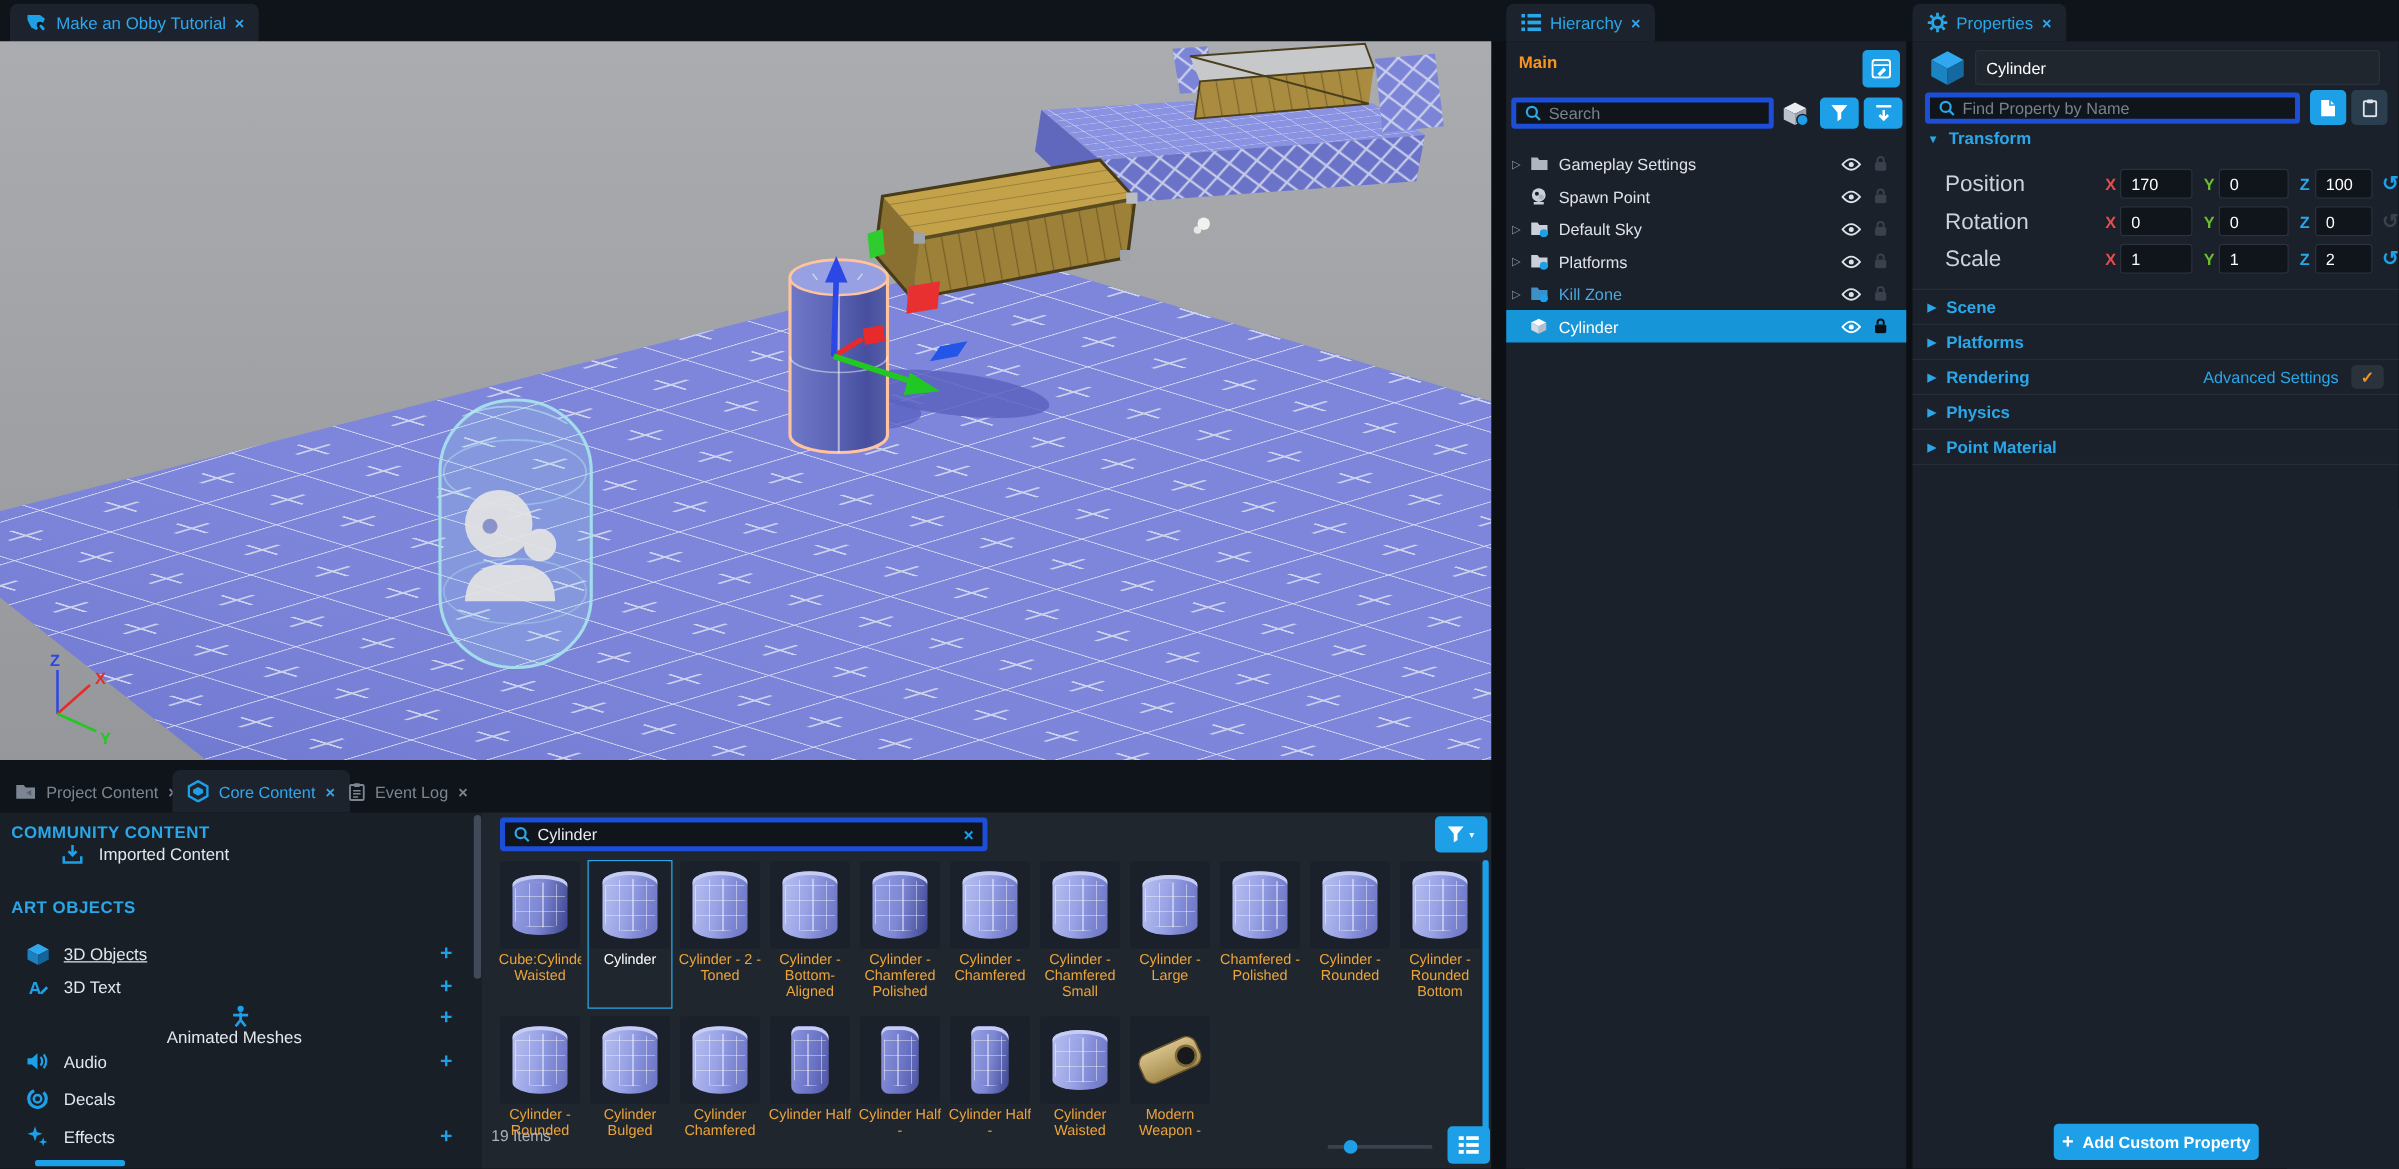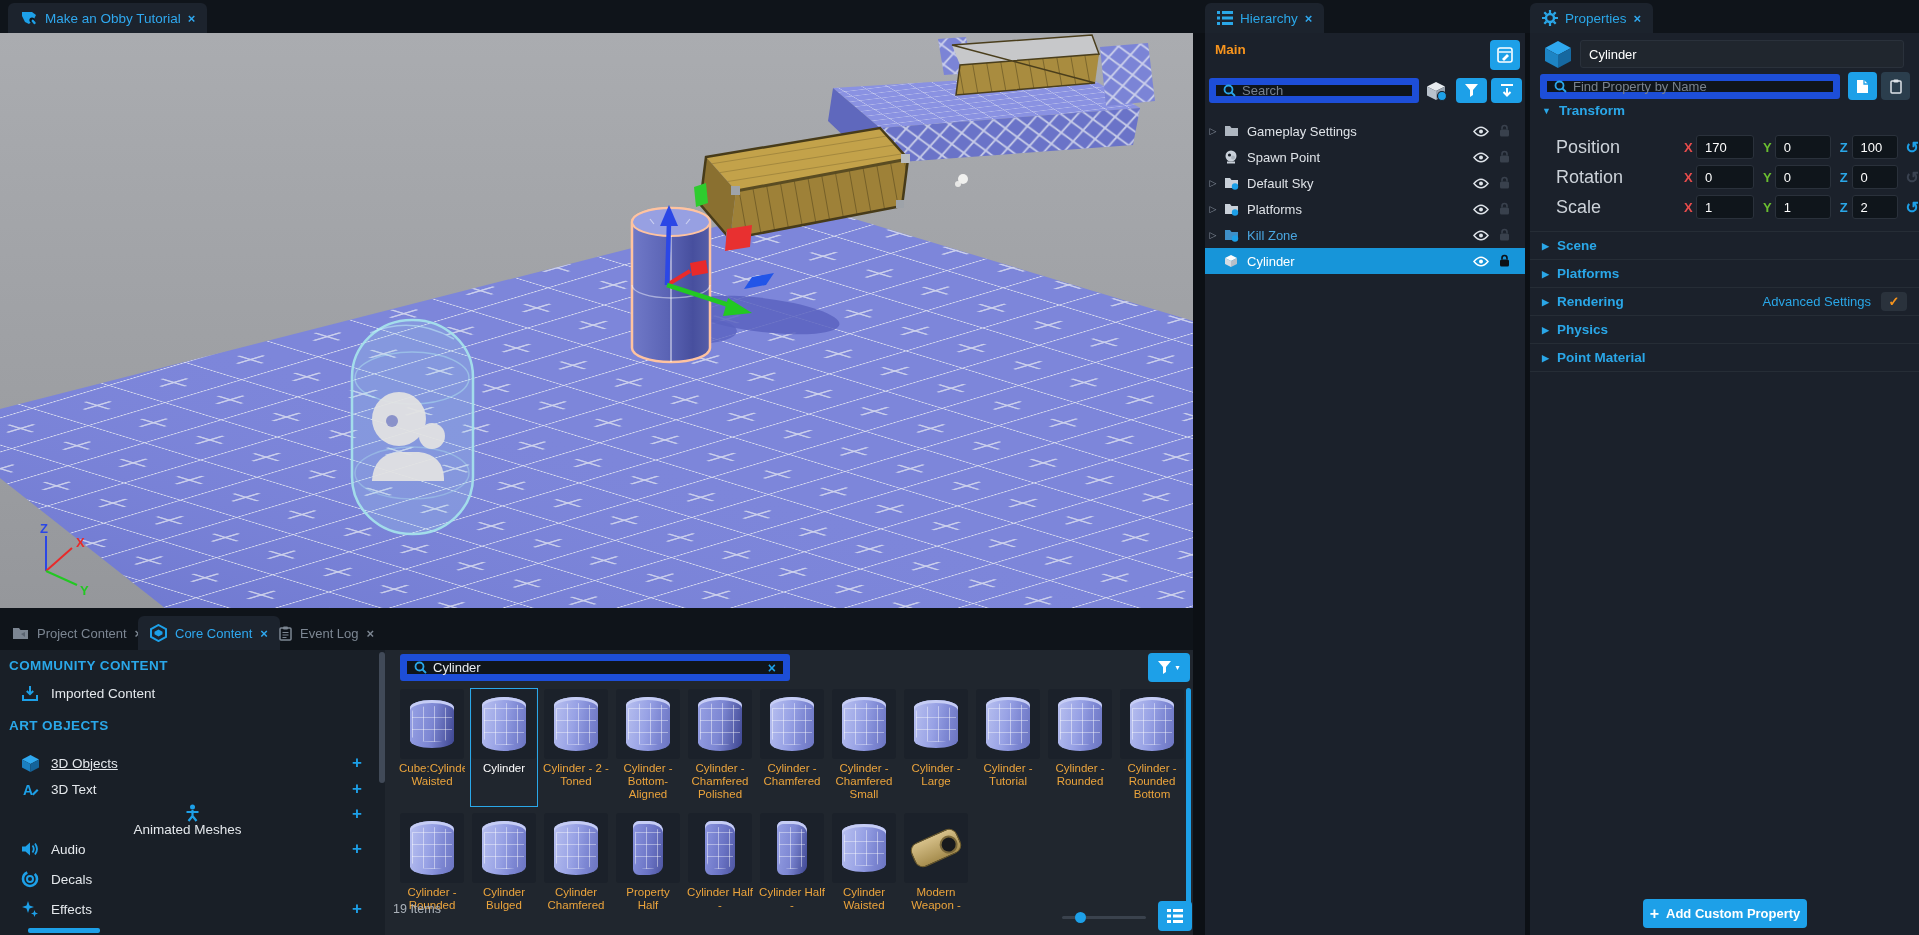--- a/index.html
+++ b/index.html
@@ -16,21 +16,21 @@
   .viewport { left:0; top:33px; width:1193px; height:575px; background:linear-gradient(#aaacb0,#95979b); overflow:hidden; }
 
   
   .panel { background:#1b212b; }
   .hier { left:1205px; top:33px; width:320px; height:902px; }
   .props { left:1530px; top:33px; width:389px; height:902px; }
 
   .orange { color:#f7941d; font-weight:bold; }
   .blue { color:#2aa7e8; }
 
-  .searchbox { background:#0f151b; border:7px solid #1d4ed8; border-radius:3px; display:flex; align-items:center; gap:6px; padding:0 7px; }
+  .searchbox { background:#0f151b; border:4px solid #1d4ed8; border-radius:3px; display:flex; align-items:center; gap:6px; padding:0 7px; }
   .searchbox input { background:transparent; border:none; outline:none; color:#e9ecef; font-size:13px; width:100%; font-family:"Liberation Sans",sans-serif; }
   .searchbox input::placeholder { color:#79828d; }
 
   .bluebtn { background:#1da0e8; border-radius:4px; display:flex; align-items:center; justify-content:center; }
   .darkbtn { background:#2b3e4d; border-radius:4px; display:flex; align-items:center; justify-content:center; }
 
   
   .trow { position:absolute; left:0; width:320px; height:26px; display:flex; align-items:center; font-size:13px; color:#dfe3e8; }
   .trow .caret { width:16px; text-align:center; color:#8a93a0; font-size:9px; }
   .trow .ticon { width:20px; display:flex; justify-content:center; margin-right:6px; }
@@ -578,21 +578,21 @@
           <path d="M3.5 6.5h6M3.5 9h6M3.5 11.5h4" stroke="#7c8692" stroke-width="1.2"></path>
         </svg>
       </span>
     <span>Event Log</span>
     <span class="x">×</span>
   </div>
 </div>
 
 <div class="abs sidebar">
   <div class="shead" style="top:8px;">COMMUNITY CONTENT</div>
-  <div class="srow" style="top:28px;">
+  <div class="srow" style="top:18px;padding-left:28px;">
     <span class="sic">
         <svg width="18" height="17" viewBox="0 0 18 17">
           <path d="M9 1v8M5.8 6 9 9.2 12.2 6" stroke="#1da0e8" stroke-width="2" fill="none"></path>
           <path d="M2 10v5h14v-5" stroke="#1da0e8" stroke-width="2" fill="none"></path>
         </svg>
       </span>
     <span>Imported Content</span>
   </div>
   <div class="shead" style="top:68px;">ART OBJECTS</div>
   <div class="srow" style="top:98px;text-decoration:underline;">
@@ -726,21 +726,21 @@
     <div class="tile">
         <div class="ic">
           <div class="cyl squat"></div>
         </div>
         <div class="lbl">Cylinder - Large</div>
       </div>
     <div class="tile">
         <div class="ic">
           <div class="cyl"></div>
         </div>
-        <div class="lbl">Cylinder - Tutorial</div>
+        <div class="lbl">Chamfered - Polished</div>
       </div>
     <div class="tile">
         <div class="ic">
           <div class="cyl"></div>
         </div>
         <div class="lbl">Cylinder - Rounded</div>
       </div>
     <div class="tile">
         <div class="ic">
           <div class="cyl"></div>
@@ -765,21 +765,21 @@
     <div class="tile">
         <div class="ic">
           <div class="cyl"></div>
         </div>
         <div class="lbl">Cylinder Chamfered</div>
       </div>
     <div class="tile">
         <div class="ic">
           <div class="cyl half"></div>
         </div>
-        <div class="lbl">Property Half</div>
+        <div class="lbl">Cylinder Half</div>
       </div>
     <div class="tile">
         <div class="ic">
           <div class="cyl half"></div>
         </div>
         <div class="lbl">Cylinder Half -</div>
       </div>
     <div class="tile">
         <div class="ic">
           <div class="cyl half dark"></div>

